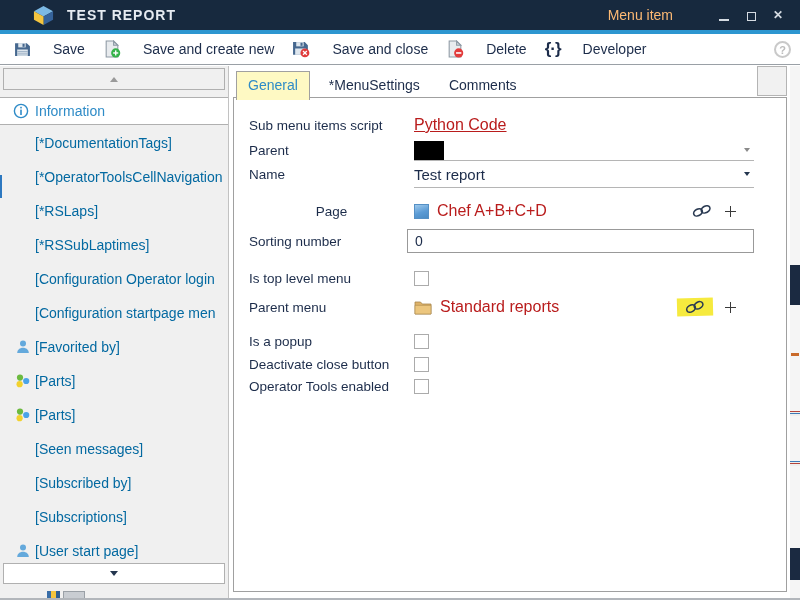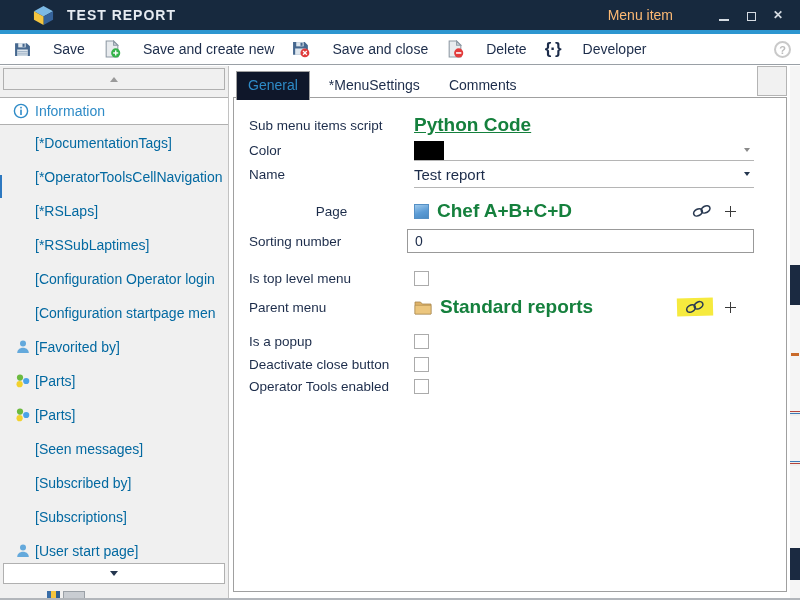--- a/index.html
+++ b/index.html
@@ -34,40 +34,40 @@
   .sb-info-row { position:absolute; left:0; right:0; top:31px; height:28px; background:#fff; border-top:1px solid #b0b0b0; border-bottom:1px solid #b0b0b0; display:flex; align-items:center; padding-left:13px; gap:6px; color:#2e8bc7; font-size:14px; }
   .sb-list { position:absolute; left:0; right:0; top:60px; bottom:37px; overflow:hidden; }
   .sb-item { height:34px; display:flex; align-items:center; padding-left:35px; position:relative; font-size:14px; color:#0369a1; white-space:nowrap; overflow:hidden; }
   .sb-icon { position:absolute; left:15px; width:16px; height:16px; display:flex; align-items:center; justify-content:center; }
   .sb-scroll-down { position:absolute; left:3px; right:3px; bottom:14px; height:21px; background:#fff; border:1px solid #b0b0b0; display:flex; align-items:center; justify-content:center; }
   .tri-down { width:0; height:0; border-left:4px solid transparent; border-right:4px solid transparent; border-top:5px solid #24364f; }
 
   
   .tabs { position:absolute; left:236px; top:71px; display:flex; align-items:flex-end; z-index:3; }
   .tab { padding:5px 10px 6px; font-size:14px; color:#1c2c4a; margin-right:9px; }
-  .tab.active { background:#0f172a; border:1px solid #a0a0a0; border-bottom:none; color:#2e8bc7; padding:5px 11px 7px; margin-bottom:-1px; }
+  .tab.active { background:#fef9c3; border:1px solid #a0a0a0; border-bottom:none; color:#2e8bc7; padding:5px 11px 7px; margin-bottom:-1px; }
   .panel { position:absolute; left:233px; top:97px; width:554px; bottom:8px; background:#fff; border:1px solid #a0a0a0; z-index:2; }
 
   
   .form { padding:13px 0 0 15px; }
   .frow { display:flex; align-items:center; }
   .flabel { width:165px; flex-shrink:0; font-size:13.5px; color:#1c2c4a; }
   .fvalue { width:340px; position:relative; display:flex; align-items:center; }
   .r-script { height:28px; }
   .r-color { height:22px; }
   .r-name { height:27px; }
   .r-page { height:26px; margin-top:10px;text-align:center; }
   .r-sort { height:34px; }
   .r-top { height:26px; margin-top:2px;align-items:flex-end; }
   .r-parent { height:30px; margin-top:6px; }
   .r-popup { height:24px; margin-top:7px; }
   .r-deact { height:22px; }
   .r-oper { height:22px; }
   .uline { border-bottom:1px solid #b5b5b5; height:100%; }
-  .link { color:#15803d; font-size:19px; text-decoration:none; cursor:pointer;font-weight:bold; }
+  .link { color:#b91c1c; font-size:16px; text-decoration:none; cursor:pointer; }
   .link.underlined { text-decoration:underline; }
   .swatch { width:30px; height:19px; background:#000; margin-top:1px; }
   .dd-arrow { position:absolute; right:4px; width:0; height:0; border-left:3.5px solid transparent; border-right:3.5px solid transparent; border-top:4.5px solid #8a8a8a; }
   .dd-arrow.dark { border-top-color:#24364f; }
   .name-text { font-size:15px; color:#1c2c4a; }
   .text-input { width:347px; margin-left:-7px; height:24px; border:1px solid #999; font-size:14px; color:#1c2c4a; padding-left:7px; font-family:"Liberation Sans", sans-serif; outline:none; }
   .checkbox { appearance:none; -webkit-appearance:none; width:15px; height:15px; border:1px solid #ababab; background:#fff; margin:0; }
   .page-sq { width:15px; height:15px; background:linear-gradient(160deg,#9ec9ec 0%,#5b9bd5 55%,#4a8bc4 100%); border:1px solid #5590c5; margin-right:8px; flex-shrink:0; }
   .val-icon { margin-right:8px; flex-shrink:0; display:flex; }
   .ficons { margin-left:auto; display:flex; align-items:center; gap:12px; padding-right:18px; }
@@ -267,21 +267,21 @@
     <div class="form">
 
       <div class="frow r-script">
         <span class="flabel">Sub menu items script</span>
         <span class="fvalue">
           <a class="link underlined">Python Code</a>
         </span>
       </div>
 
       <div class="frow r-color">
-        <span class="flabel">Color</span>
+        <span class="flabel">Parent</span>
         <span class="fvalue uline">
           <span class="swatch"></span>
           <span class="dd-arrow"></span>
         </span>
       </div>
 
       <div class="frow r-name">
         <span class="flabel">Name</span>
         <span class="fvalue uline">
           <span class="name-text">Test report</span>

